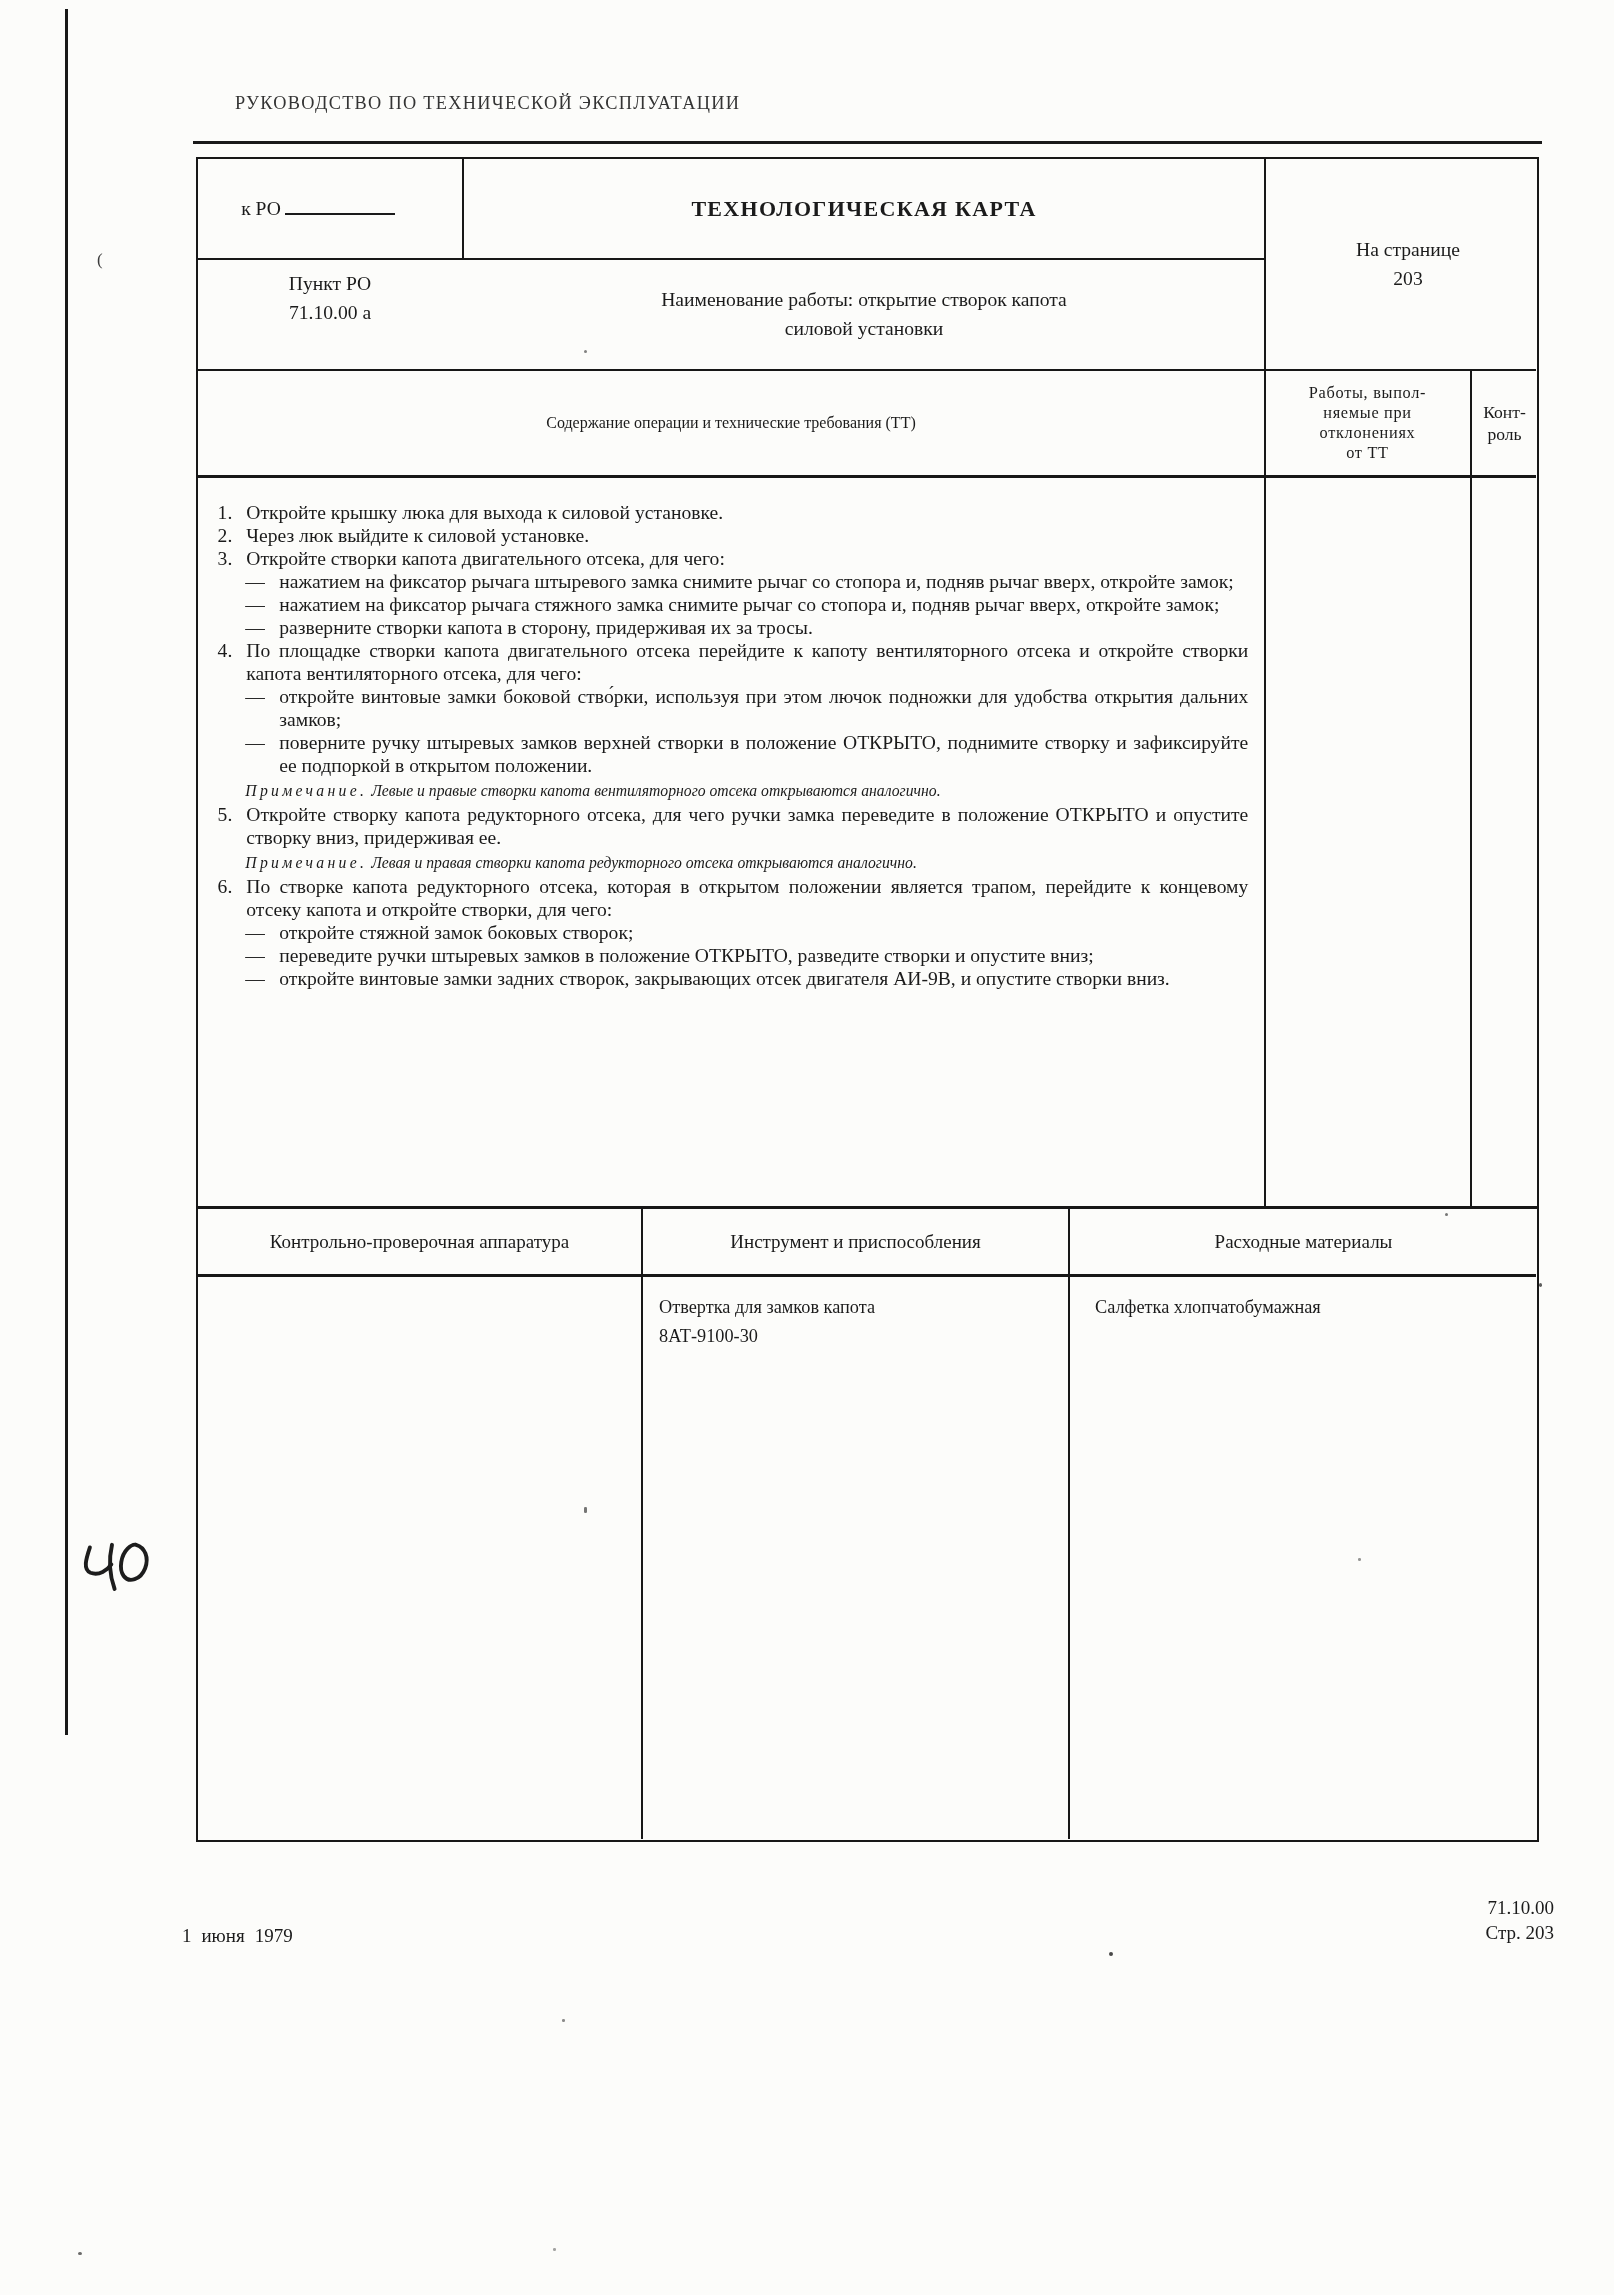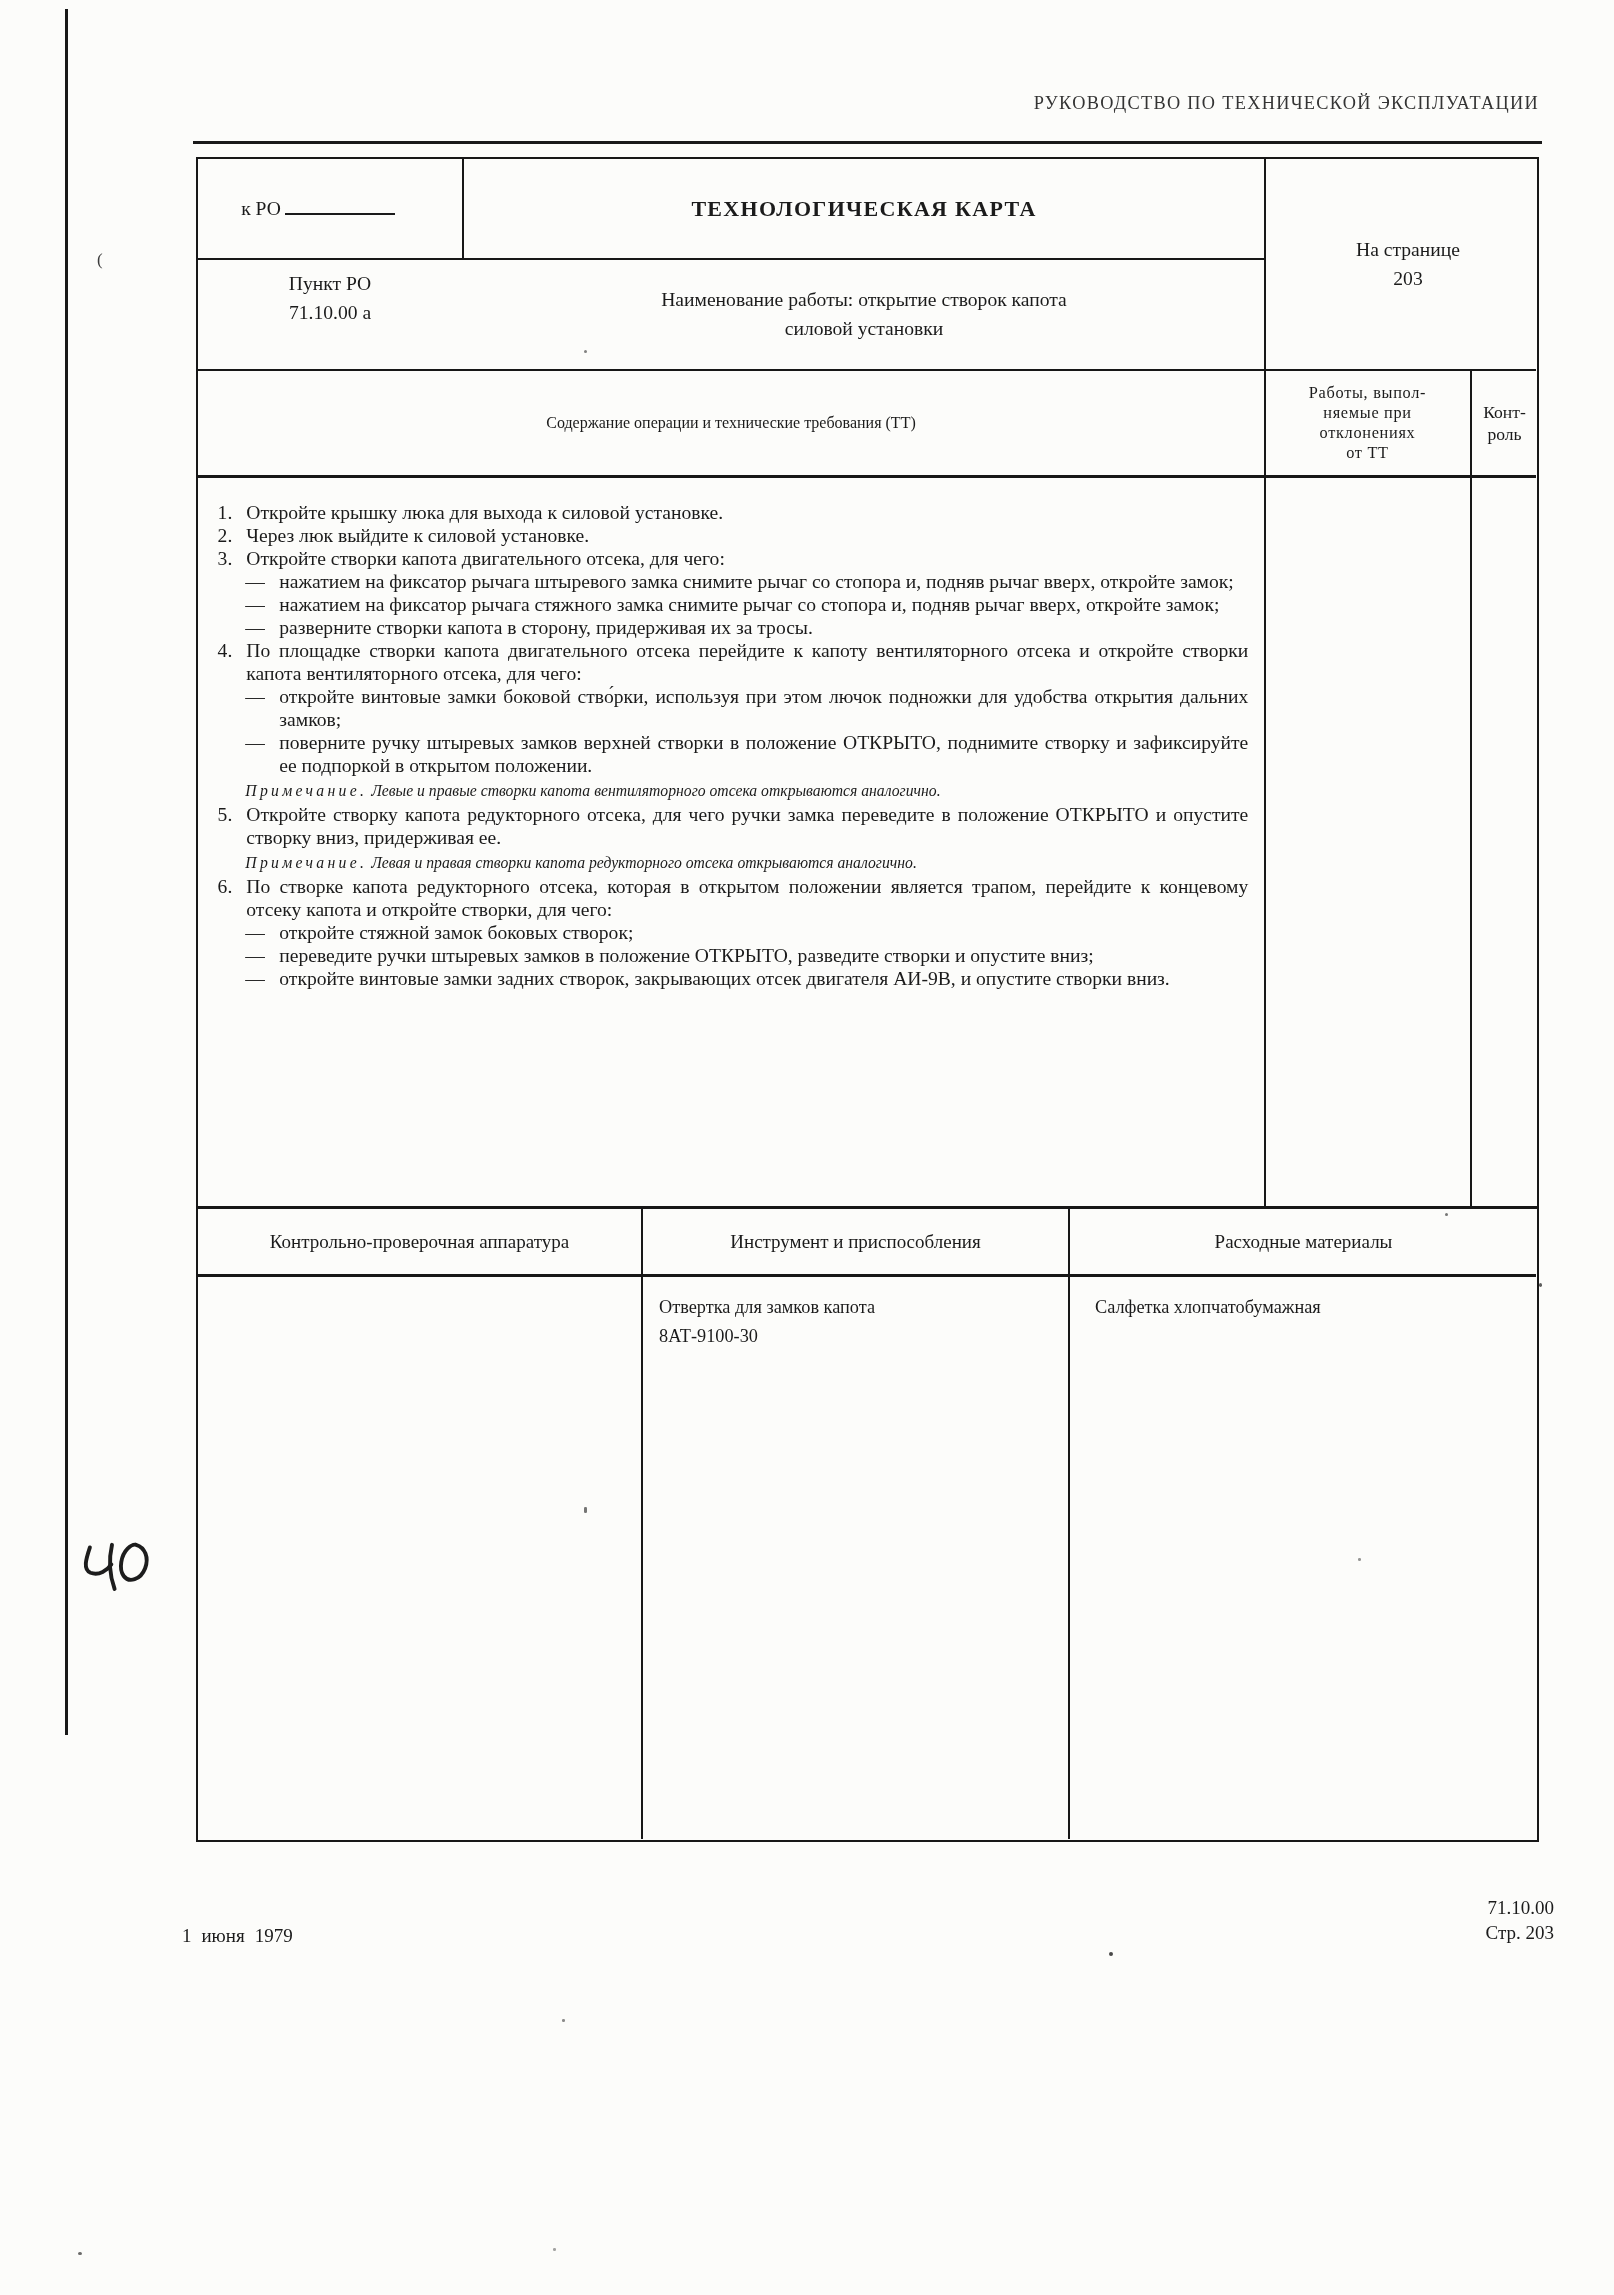--- a/index.html
+++ b/index.html
@@ -5,21 +5,21 @@
   html,body{margin:0;padding:0;}
   body{
     width:1615px;height:2295px;position:relative;
     background:#fcfcfa;color:#1b1b1b;
     font-family:"Liberation Serif","DejaVu Serif",serif;
     overflow:hidden;
   }
   .abs{position:absolute;}
   
   .margin-rule{left:65px;top:9.1px;width:2.6px;height:1726px;background:#181818;}
-  .doc-header{left:196px;top:93px;width:1343px;text-align:right;padding-left:39px;
+  .doc-header{left:196px;top:93px;width:1343px;text-align:left;padding-left:39px;
     font-size:18.3px;letter-spacing:1.3px;color:#343434;box-sizing:border-box;}
   .top-rule{left:193px;top:141px;width:1349px;height:3.3px;background:#191919;}
   .stray-paren{left:97px;top:250px;font-size:17px;color:#3c3c3c;}
   
   .main-table{left:196px;top:157px;width:1343px;height:1049px;
     border:2.6px solid #171717;border-bottom:none;box-sizing:border-box;}
   .line{position:absolute;background:#171717;}
   .l-v1{left:264px;top:0;width:2px;height:99px;}
   .l-v2{left:1066px;top:0;width:2px;height:1047px;}
   .l-v3{left:1272px;top:210px;width:2px;height:837px;}

